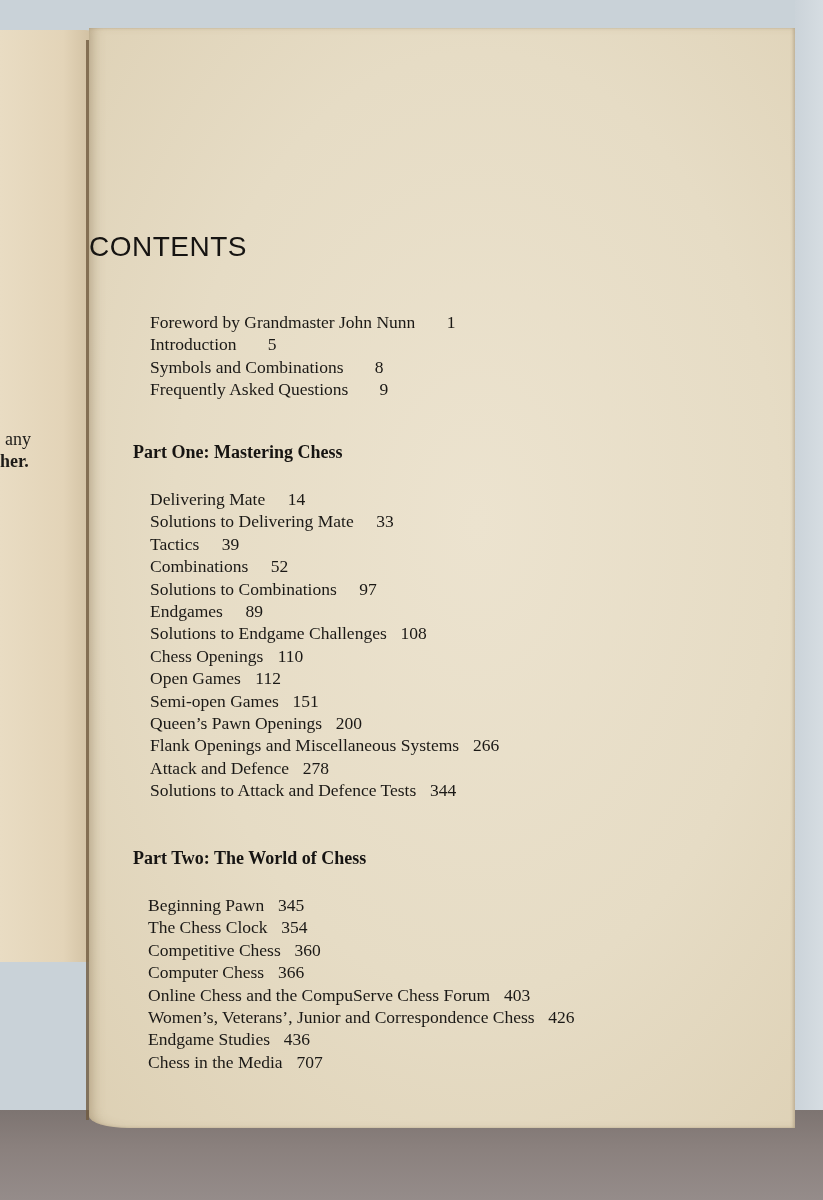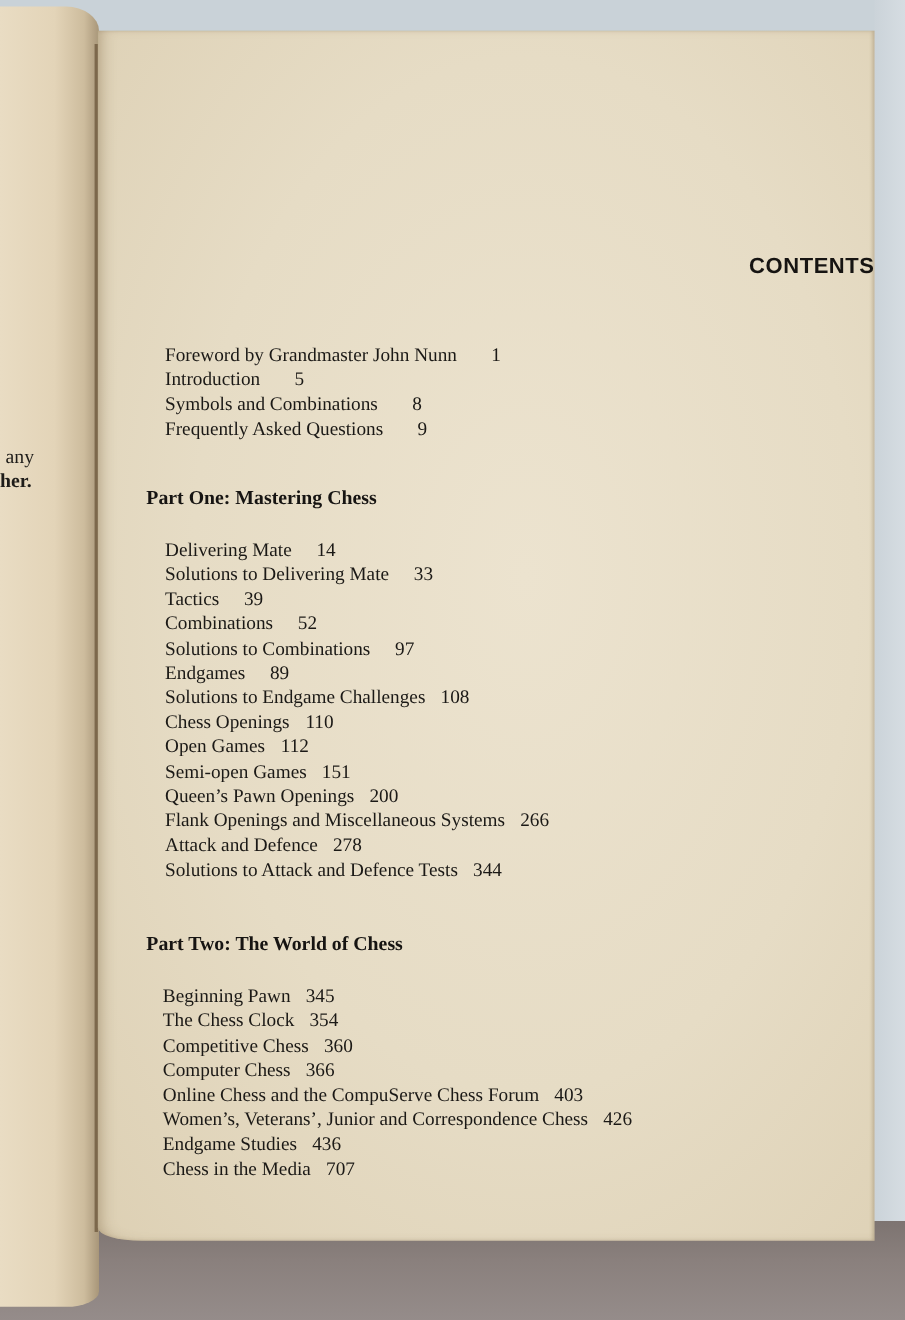--- a/index.html
+++ b/index.html
@@ -10,42 +10,43 @@
     }
     .table-surface {
       position: absolute; left: 0; top: 1110px; width: 823px; height: 90px;
       background: linear-gradient(180deg, #7d7471 0%, #8a807d 40%, #958c8a 100%);
     }
     .backdrop-right {
       position: absolute; left: 795px; top: 0; width: 28px; height: 1200px;
       background: linear-gradient(90deg, #cbd3d9, #d6dde2);
     }
     .left-page {
-      position: absolute; left: 0; top: 6px; width: 90px; height: 1182px;
+      position: absolute; left: 0; top: 30px; width: 90px; height: 932px;
       background: linear-gradient(90deg, #e9dcc3 0%, #e3d4b8 55%, #cdbc9d 85%, #a89679 100%);
       border-top-right-radius: 30px 22px;
       border-bottom-right-radius: 30px 14px;
       overflow: hidden;
+      padding-left: 25px;
     }
     .left-page .fragment {
       position: absolute; font-size: 18px; color: #1e1c19; line-height: 22px;
     }
     .gutter {
       position: absolute; left: 86px; top: 40px; width: 3px; height: 1080px;
       background: #6f5a3e; opacity: 0.8;
     }
     .right-page {
       position: absolute; left: 89px; top: 28px; width: 706px; height: 1100px;
       background: radial-gradient(ellipse at 55% 45%, #ece3cf 0%, #e6dcc5 55%, #ddd0b4 100%);
       border-bottom-left-radius: 40px 12px;
       box-shadow: inset 10px 0 14px -8px rgba(120,95,60,0.45), inset -2px 0 3px rgba(120,100,70,0.3);
     }
     .page-title {
-      position: absolute; left: 0; width: 100%; top: 203px; text-align: right;
-      font-family: "Liberation Sans", sans-serif; font-weight: bold; font-size: 20px;
+      position: absolute; left: 0; width: 100%; top: 203px; text-align: left;
+      font-family: "Liberation Sans", sans-serif; font-weight: normal; font-size: 28px;
       color: #161412; letter-spacing: 0.5px;
     }
     .toc-section { position: absolute; left: 61px; width: 585px; }
     .toc-row {
       display: flex; justify-content: flex-start; align-items: baseline;
       font-size: 17.5px; line-height: 22.4px; color: #1b1916;
     }
     .toc-row .pg { text-align: right; min-width: 40px; }
     .part-heading {
       position: absolute; left: 44px; font-weight: bold; font-size: 18px; color: #161412;

